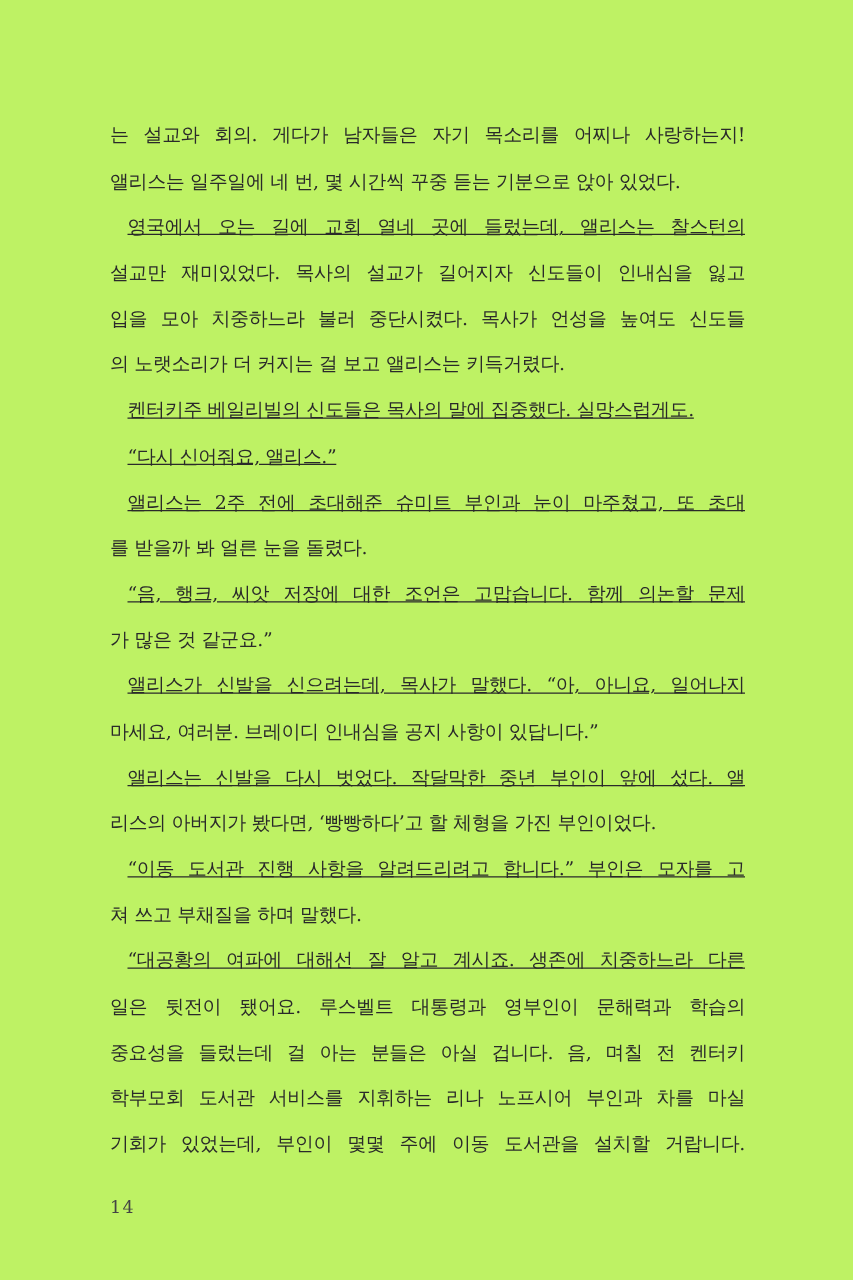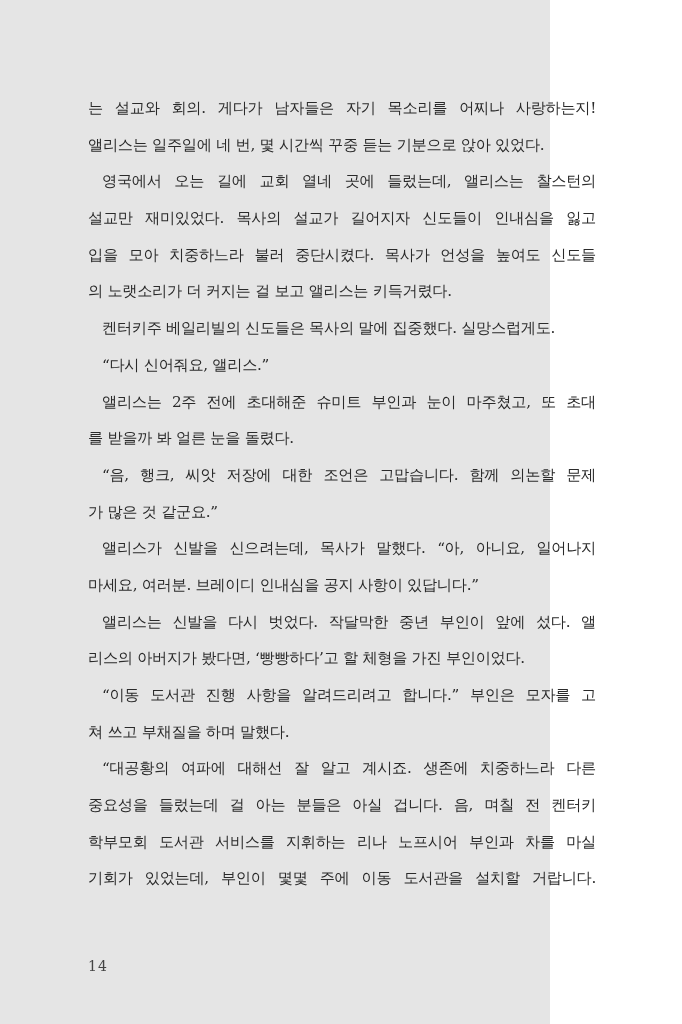--- a/index.html
+++ b/index.html
@@ -1,32 +1,32 @@
 <!DOCTYPE html>
 <html><head>
 <meta charset="utf-8">
 <style>
   html, body { margin: 0; padding: 0; background: #ffffff; }
   body { width: 682px; height: 1024px; position: relative; overflow: hidden; }
   .page {
-    position: absolute; left: 0; top: 0; width: 550px; height: 1024px;
-    background: #e5e5e5;
+    position: absolute; left: 0; top: 0; width: 682px; height: 1024px;
+    background: #bef264;
   }
   .text-block {
     position: absolute; left: 88px; top: 90px; width: 508px;
     font-family: "DejaVu Serif", "Liberation Serif", serif;
     font-size: 15.2px; color: #2a2a2a;
   }
   .line {
     height: 36.7px; line-height: 36.7px;
     white-space: nowrap; overflow: visible;
     text-align: justify; text-align-last: justify;
     letter-spacing: -0.3px;
   }
-  .line.indent { padding-left: 14px; }
+  .line.indent { padding-left: 14px; text-decoration: underline; }
   .line.last { text-align-last: left; }
   .page-number {
     position: absolute; left: 88px; top: 958px;
     font-family: "DejaVu Serif", "Liberation Serif", serif;
     font-size: 14px; color: #444;
     letter-spacing: 1px;
   }
 </style>
 </head>
 <body>
@@ -45,18 +45,19 @@
       <div class="line last">를 받을까 봐 얼른 눈을 돌렸다.</div>
       <div class="line indent">“음, 행크, 씨앗 저장에 대한 조언은 고맙습니다. 함께 의논할 문제</div>
       <div class="line last">가 많은 것 같군요.”</div>
       <div class="line indent">앨리스가 신발을 신으려는데, 목사가 말했다. “아, 아니요, 일어나지</div>
       <div class="line last">마세요, 여러분. 브레이디 인내심을 공지 사항이 있답니다.”</div>
       <div class="line indent">앨리스는 신발을 다시 벗었다. 작달막한 중년 부인이 앞에 섰다. 앨</div>
       <div class="line last">리스의 아버지가 봤다면, ‘빵빵하다’고 할 체형을 가진 부인이었다.</div>
       <div class="line indent">“이동 도서관 진행 사항을 알려드리려고 합니다.” 부인은 모자를 고</div>
       <div class="line last">쳐 쓰고 부채질을 하며 말했다.</div>
       <div class="line indent">“대공황의 여파에 대해선 잘 알고 계시죠. 생존에 치중하느라 다른</div>
+      <div class="line">일은 뒷전이 됐어요. 루스벨트 대통령과 영부인이 문해력과 학습의</div>
       <div class="line">중요성을 들렀는데 걸 아는 분들은 아실 겁니다. 음, 며칠 전 켄터키</div>
       <div class="line">학부모회 도서관 서비스를 지휘하는 리나 노프시어 부인과 차를 마실</div>
       <div class="line">기회가 있었는데, 부인이 몇몇 주에 이동 도서관을 설치할 거랍니다.</div>
     </div>
   <div class="page-number">14</div>
 </div>
 
 </body></html>

